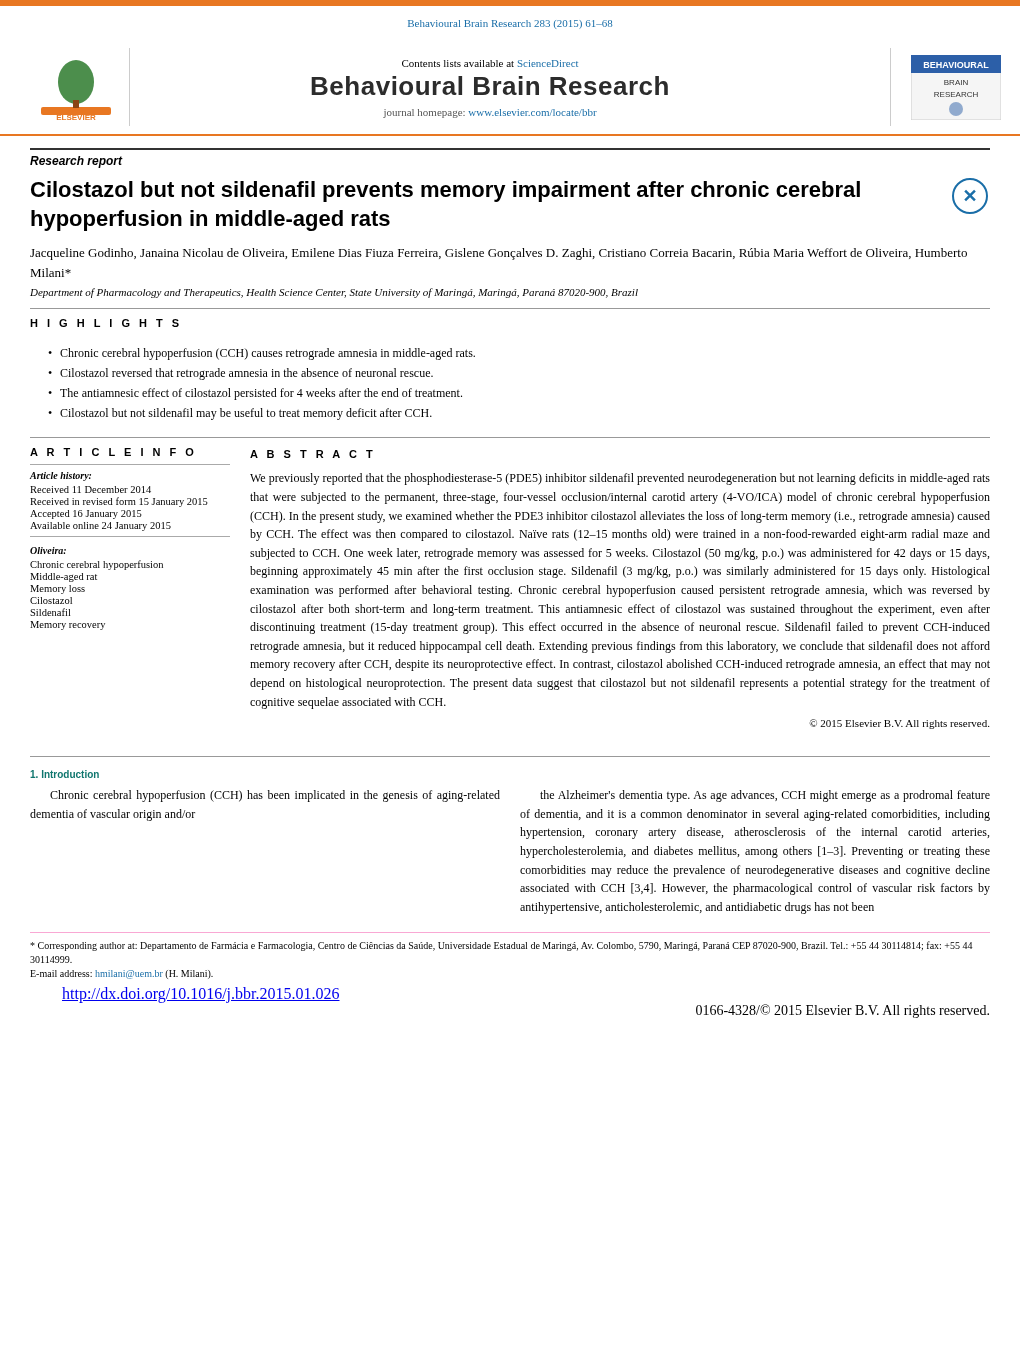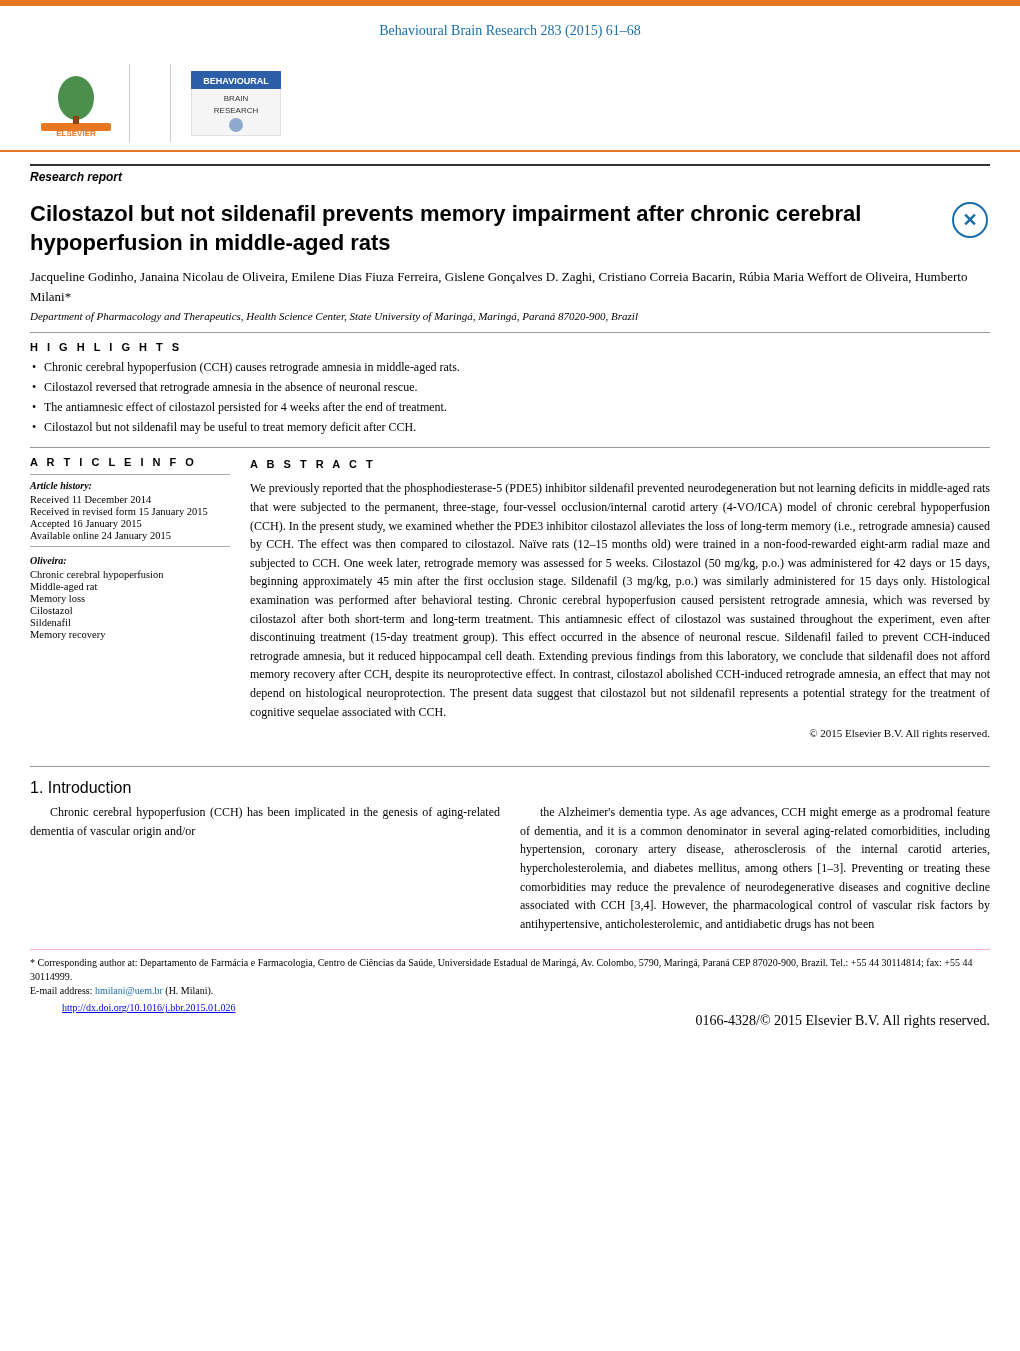--- a/index.html
+++ b/index.html
@@ -90,21 +90,21 @@
     }
 
     
     .report-type {
       font-size: 12px;
       font-style: italic;
       font-weight: bold;
       color: #000;
       border-top: 2px solid #333;
       padding-top: 4px;
-      margin-bottom: 16px;
+      margin-bottom: 8px;
       font-family: Arial, sans-serif;
     }
 
     
     .article-title-row {
       display: flex;
       align-items: flex-start;
       margin-bottom: 10px;
     }
     .article-title-text {
@@ -155,21 +155,21 @@
       letter-spacing: 3px;
       font-family: Arial, sans-serif;
       font-weight: bold;
       color: #000;
       margin-bottom: 6px;
       text-transform: uppercase;
     }
     .highlights-list {
       list-style: none;
       padding: 0;
-      margin: 0;
+      margin: 16px;
     }
     .highlights-list li {
       font-size: 12px;
       color: #000;
       padding-left: 14px;
       position: relative;
       margin-bottom: 3px;
       line-height: 1.4;
     }
     .highlights-list li::before {
@@ -230,25 +230,25 @@
       text-align: right;
       color: #000;
       margin-top: 4px;
     }
 
     
     .intro-section {
       margin-top: 12px;
     }
     .intro-number-heading {
-      font-size: 16px;
-      font-weight: normal;
+      font-size: 10px;
+      font-weight: bold;
       font-family: Arial, sans-serif;
       margin-bottom: 6px;
-      color: #000000;
+      color: #0f766e;
     }
 
     
     .two-col-intro {
       display: flex;
       gap: 20px;
     }
     .intro-col {
       flex: 1;
       font-size: 12px;
@@ -268,21 +268,21 @@
       padding-top: 6px;
       font-size: 10px;
       color: #000;
       line-height: 1.4;
     }
     .footnote-area a {
       color: #1a6ea8;
       text-decoration: none;
     }
     .doi-line {
-      font-size: 10px;
+      font-size: 16px;
       color: #1a6ea8;
       margin-top: 4px;
       padding-left: 32px;
     }
     .issn-line {
       font-size: 14px;
       color: #000;
       text-align: right;
     }
 
@@ -305,23 +305,23 @@
       font-family: Arial, sans-serif;
     }
 
     .article-info-divider {
       border: none;
       border-top: 1px solid #aaa;
       margin: 5px 0;
     }
     .bbr-issue-info {
       text-align: center;
-      font-size: 14px;
-      color: #1a6ea8;
-      padding: 17px 0;
+      font-size: 11px;
+      color: #1a6ea8;
+      padding: 11px 0;
     }
   </style>
 </head>
 <body>
 
 <div class="page">
   <div class="top-bar"></div>
 
   <div class="bbr-issue-info">
     <span>Behavioural Brain Research 283 (2015) 61–68</span>
@@ -334,20 +334,29 @@
 
         <rect x="10" y="55" width="70" height="8" fill="#e87722" rx="2"></rect>
 
         <ellipse cx="45" cy="30" rx="18" ry="22" fill="#2d7a2d" opacity="0.85"></ellipse>
         <rect x="42" y="48" width="6" height="8" fill="#8B4513"></rect>
 
         <text x="45" y="68" text-anchor="middle" font-family="Arial" font-size="8" font-weight="bold" fill="#e87722">ELSEVIER</text>
       </svg>
     </div>
 
+    <div class="journal-center">
+      <div class="sciencedirect-link">
+        <span>Contents lists available at </span><a href="#">ScienceDirect</a>
+      </div>
+      <div class="journal-title-main">Behavioural Brain Research</div>
+      <div class="journal-homepage">
+        <span>journal homepage: </span><a href="#">www.elsevier.com/locate/bbr</a>
+      </div>
+    </div>
 
     <div class="journal-right-logo">
       <svg width="90" height="65" viewBox="0 0 90 65">
         <rect x="0" y="0" width="90" height="65" fill="#f5f5f5" stroke="#ccc" stroke-width="1"></rect>
         <rect x="0" y="0" width="90" height="18" fill="#2c5fa8"></rect>
         <text x="45" y="13" text-anchor="middle" font-family="Arial" font-size="9" font-weight="bold" fill="white">BEHAVIOURAL</text>
         <text x="45" y="30" text-anchor="middle" font-family="Arial" font-size="8" fill="#333">BRAIN</text>
         <text x="45" y="42" text-anchor="middle" font-family="Arial" font-size="8" fill="#333">RESEARCH</text>
         <circle cx="45" cy="54" r="7" fill="#2c5fa8" opacity="0.5"></circle>
       </svg>

